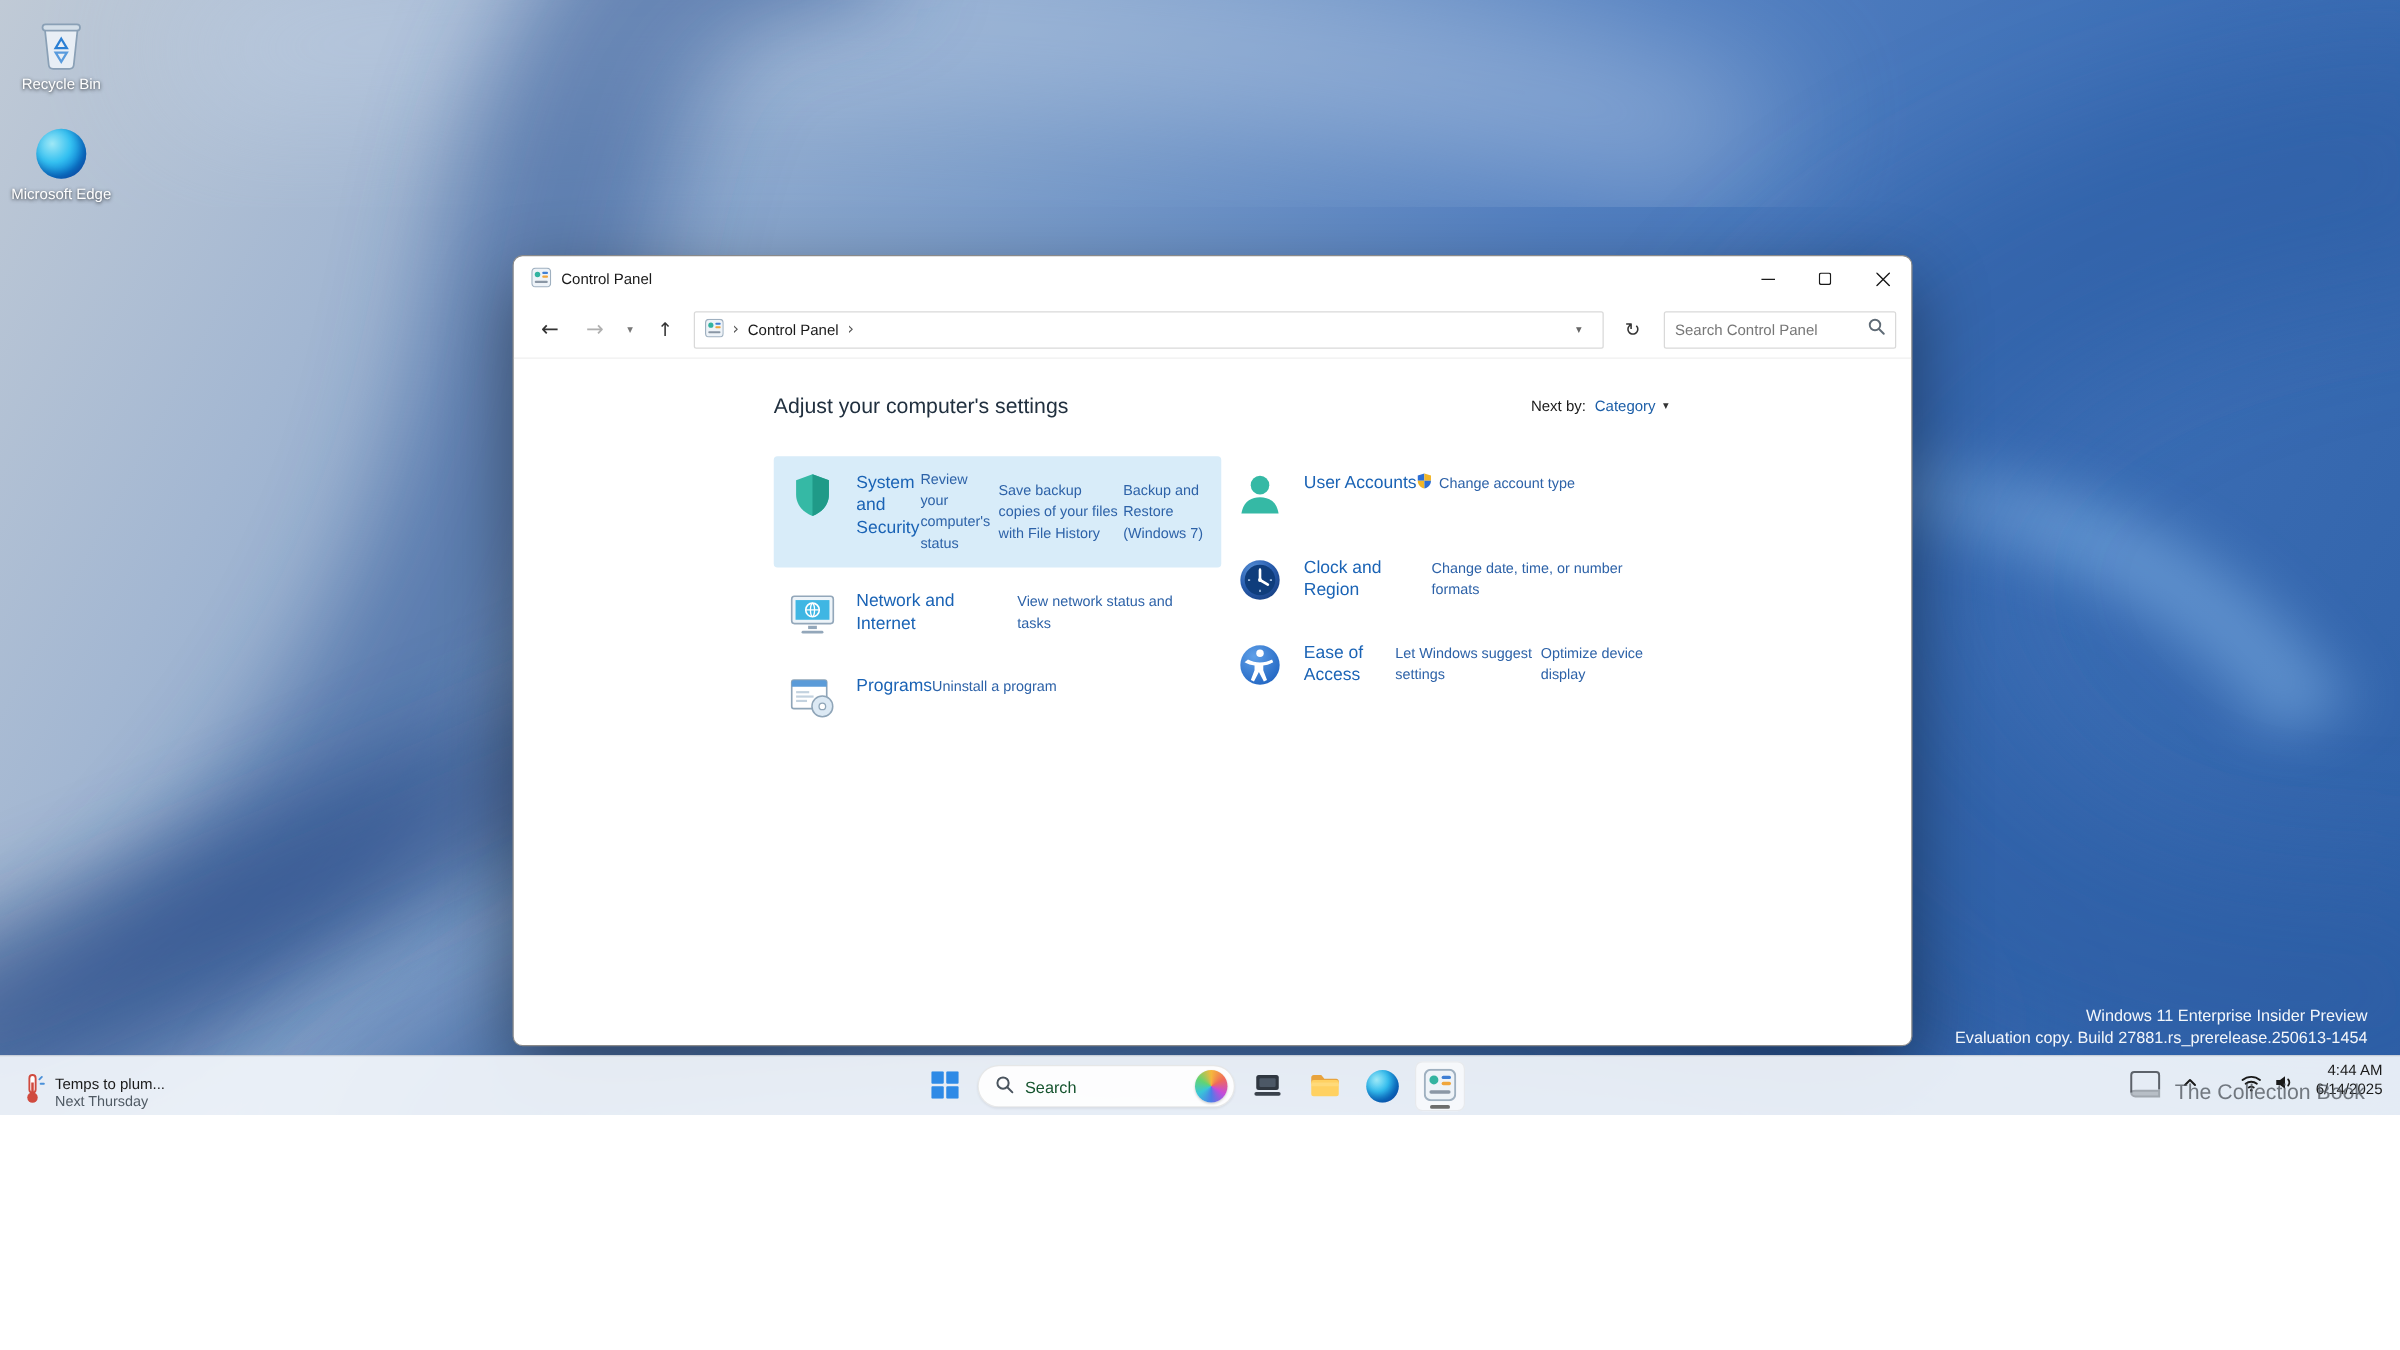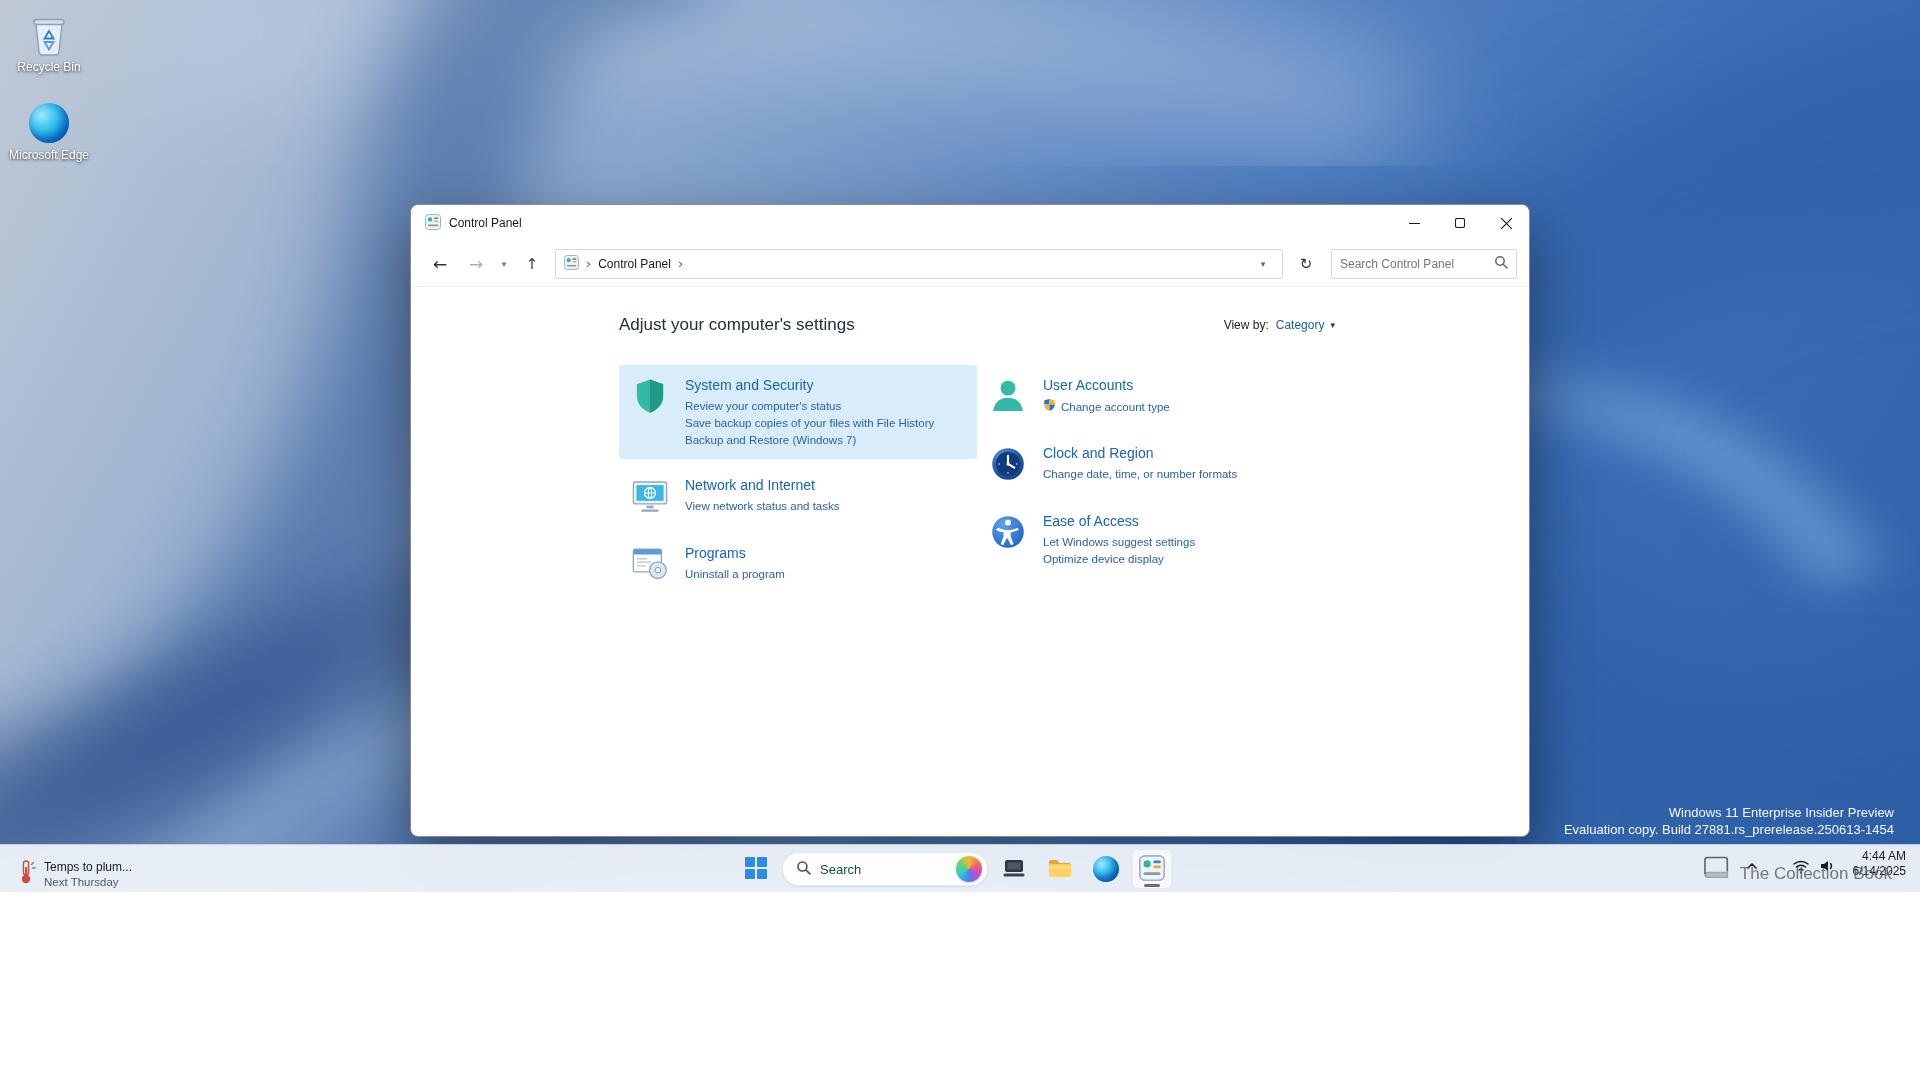--- a/index.html
+++ b/index.html
@@ -43,21 +43,21 @@
   .viewby-dd .val{color:#1d5fa8}
   .viewby-dd .caret{font-size:9px;color:#333}
 
   .columns{display:flex}
   .col{width:358px;display:flex;flex-direction:column}
   .cat{display:flex;gap:14px;padding:10px 10px;align-items:flex-start;margin-bottom:6px;border-radius:3px;cursor:pointer}
   .cat.hl{background:#d8ecf9}
   .cat.mid{align-items:center}
   .cat-icon{width:42px;height:42px;flex:0 0 42px}
   .cat-icon svg{width:42px;height:42px;display:block}
-  .cat-body{display:flex;flex-direction:column;padding-top:1px}
+  .cat-body{display:flex;flex-direction:row;padding-top:1px}
   .cat-title{font-size:14px;line-height:18px;color:#1a63b5;text-decoration:none;margin-bottom:4px}
   .cat.mid .cat-title{margin-bottom:0}
   .cat-link{font-size:11.5px;line-height:17px;color:#2d62a8;text-decoration:none;display:flex;align-items:center;gap:5px}
 
   
   .eval-watermark{position:absolute;right:26px;bottom:54px;text-align:right;color:rgba(255,255,255,.95);font-size:13px;line-height:17px;pointer-events:none}
   .collection-watermark{position:absolute;right:28px;bottom:8px;display:flex;align-items:flex-end;gap:9px;color:rgba(84,90,97,.8);font-size:17px;font-family:Liberation Sans, sans-serif;z-index:60;pointer-events:none}
 
   
   .taskbar{position:absolute;left:0;bottom:0;width:1920px;height:48px;background:rgba(240,244,250,.94);border-top:1px solid rgba(110,120,135,.25);z-index:40}
@@ -188,21 +188,21 @@
             </svg>
         </span>
       </div>
     </div>
 
     <div class="content">
       <div class="content-inner">
         <div class="content-header">
           <div class="page-heading">Adjust your computer's settings</div>
           <div class="viewby">
-            <span>View by:</span>
+            <span>Next by:</span>
             <span class="viewby-dd">
               <span class="val">Category</span>
               <span class="caret glyph">▾</span>
             </span>
           </div>
         </div>
 
         <div class="columns">
 
           <div class="col">

